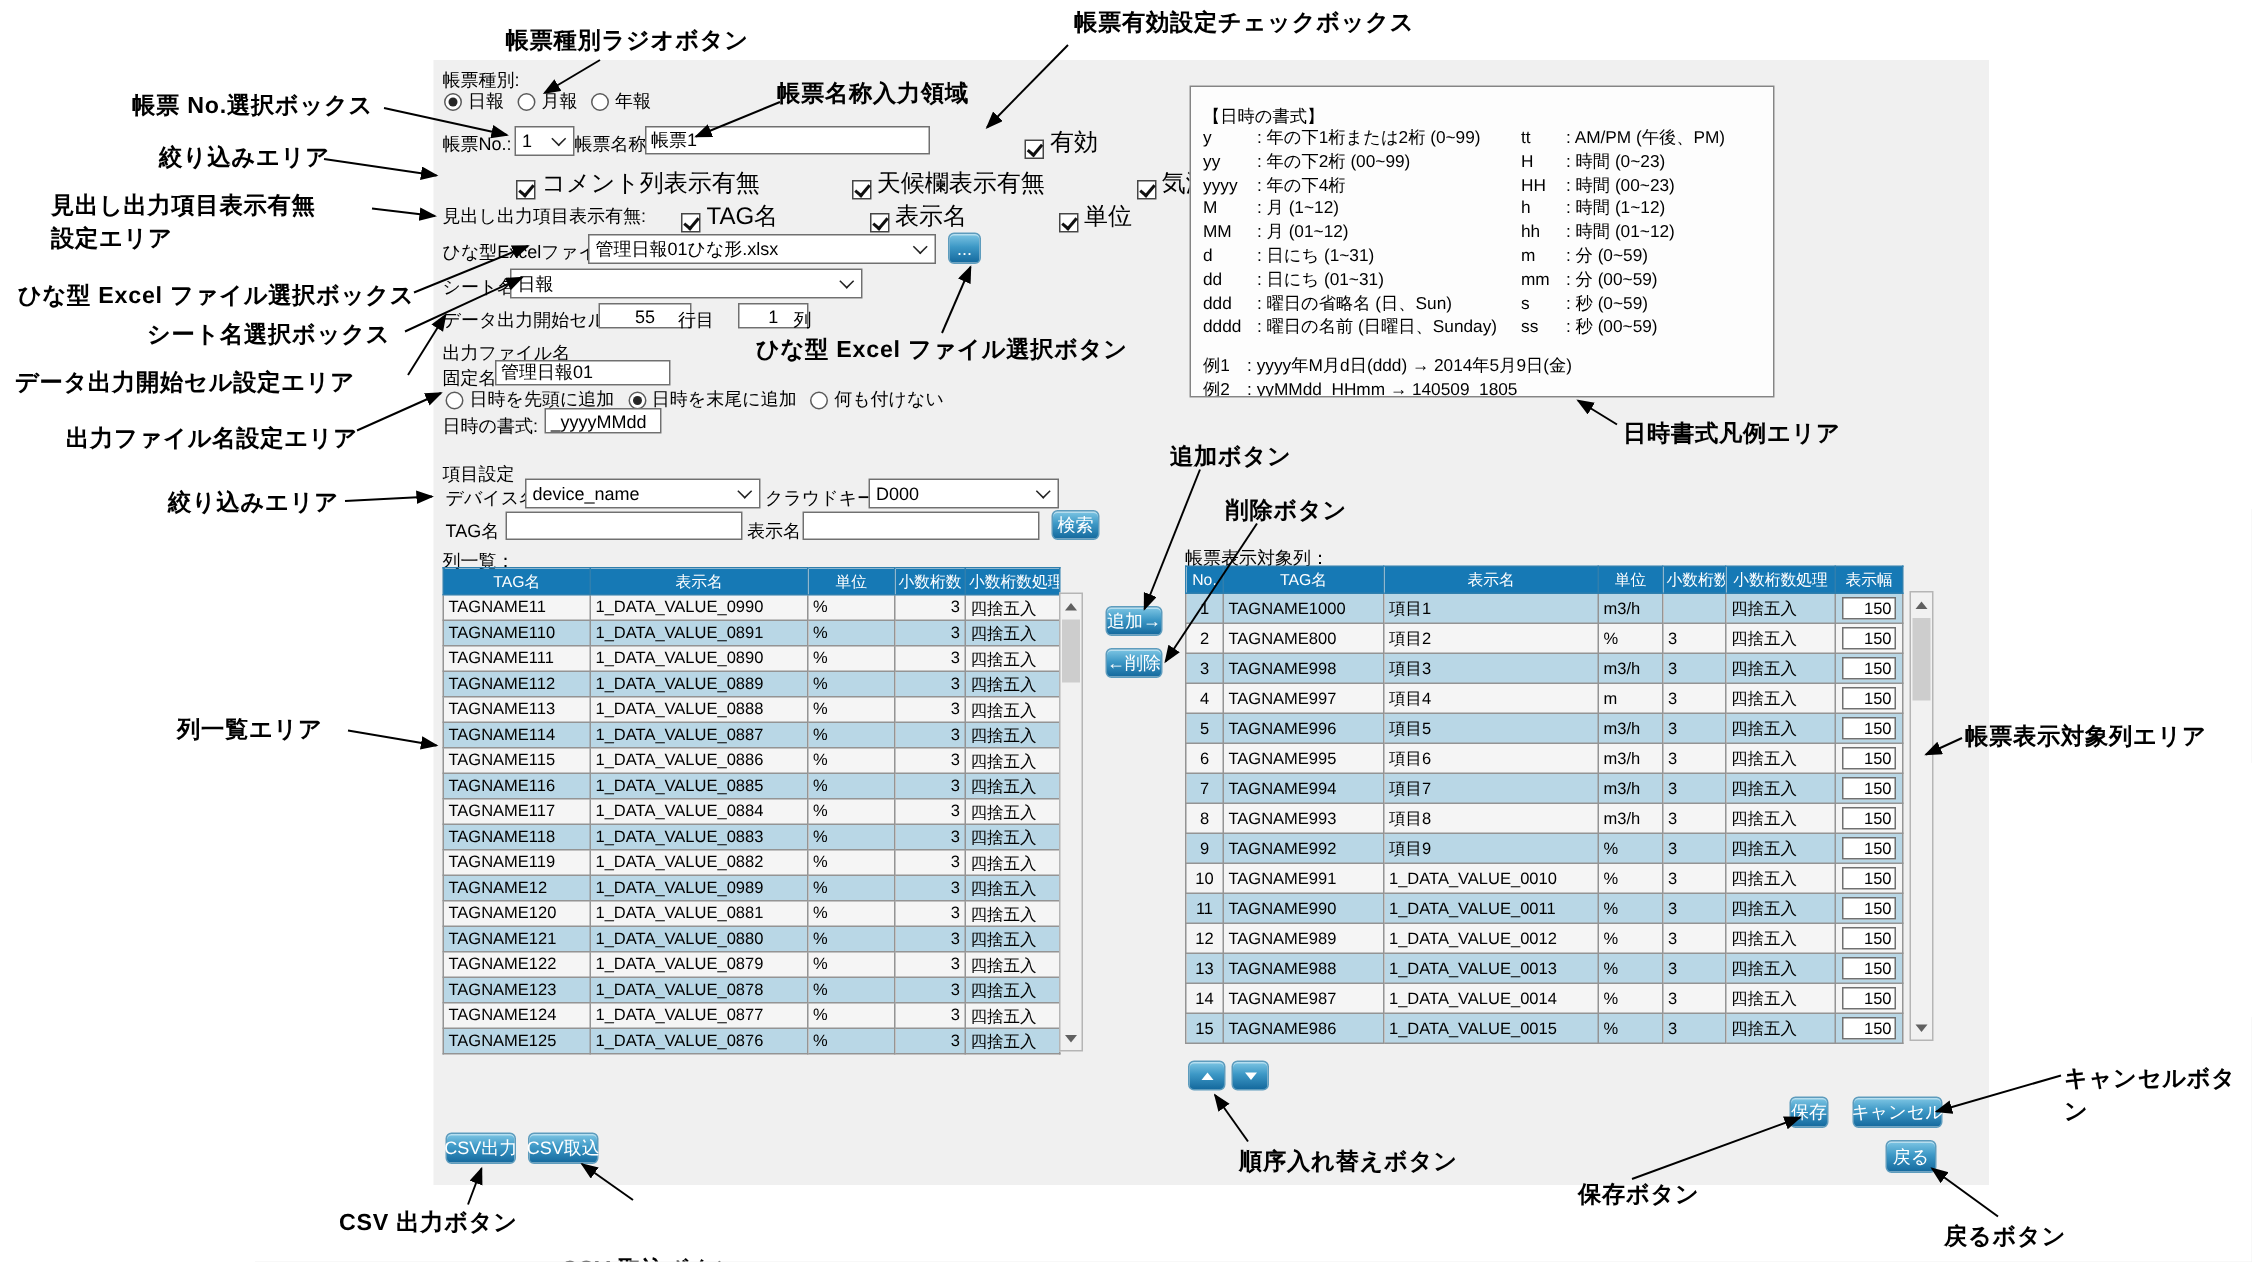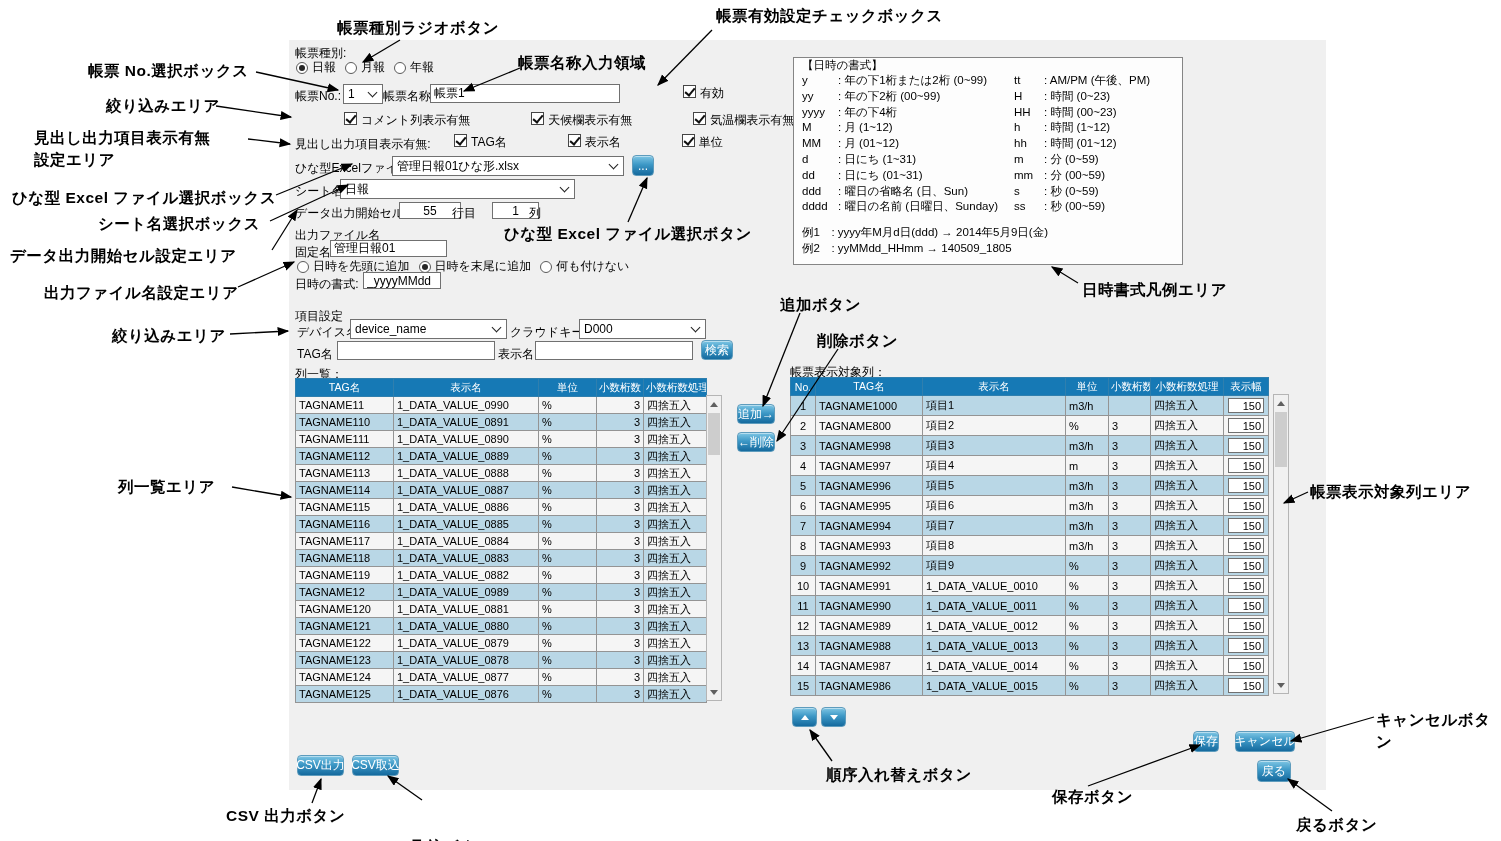--- a/index.html
+++ b/index.html
@@ -18,38 +18,38 @@
   .grp{position:absolute;display:flex;align-items:center;}
 
   .sel{position:absolute;background:#fff;border:1px solid #707070;font-size:12px;
        display:flex;align-items:center;padding:0 18px 0 4px;box-sizing:border-box;height:20px;overflow:hidden;white-space:nowrap;}
   .sel::after{content:"";position:absolute;right:6px;top:50%;margin-top:-5px;width:6px;height:6px;
        border-right:1.6px solid #222;border-bottom:1.6px solid #222;transform:rotate(45deg);}
   .inp{position:absolute;background:#fff;border:1px solid #707070;font-size:12px;
        padding:0 3px;box-sizing:border-box;font-family:inherit;outline:none;}
   .num{text-align:center;margin-left:12px;}
 
-  .cbwrap{display:inline-flex;align-items:flex-start;gap:4px;margin-right:13px;font-size:12px;cursor:default;padding-left:48px;}
+  .cbwrap{display:inline-flex;align-items:flex-end;gap:4px;margin-right:13px;font-size:16px;cursor:default;padding-left:48px;}
   .cb{width:13px;height:13px;background:#fff;border:1px solid #454545;box-sizing:border-box;
       position:relative;display:inline-block;flex:none;}
   .cb.on::after{content:"";position:absolute;left:3px;top:0;width:4px;height:8px;
       border-right:2px solid #101010;border-bottom:2px solid #101010;transform:rotate(40deg);}
   .rdwrap{display:inline-flex;align-items:center;gap:4px;margin-right:9px;font-size:12px;cursor:default;}
   .rd{width:12px;height:12px;border:1px solid #5a5a5a;border-radius:50%;background:#fff;
       box-sizing:border-box;display:inline-block;position:relative;flex:none;}
   .rd.on::after{content:"";position:absolute;left:2px;top:2px;width:6px;height:6px;border-radius:50%;background:#262626;}
 
   .btn{position:absolute;display:flex;align-items:center;justify-content:center;color:#fff;
        font-size:12px;border-radius:4px;border:1px solid #5e9cbd;box-sizing:border-box;cursor:pointer;
        background:linear-gradient(180deg,var(--btn-top) 0%,var(--btn-mid) 45%,var(--btn-bot) 100%);
        box-shadow:inset 0 1px 0 rgba(255,255,255,.45);white-space:nowrap;}
 
   
   .legend{position:absolute;left:793px;top:57px;width:390px;height:208px;background:#fdfdfd;
-       border:1px solid #858585;box-sizing:border-box;font-size:11.5px;padding:0 8px;overflow:hidden;}
+       border:1px solid #858585;box-sizing:border-box;font-size:11.5px;padding:12px 8px;overflow:hidden;}
   .lgcols{display:flex;}
   .lgleft{width:212px;}
   .lgright{flex:1;}
   .lgrow{display:flex;line-height:15.8px;}
   .lgcode{width:36px;flex:none;}
   .lgright .lgcode{width:30px;}
   .lgex{margin-top:9px;line-height:16px;}
 
   
   table{border-collapse:collapse;table-layout:fixed;position:absolute;border:1px solid #3c3c3c;}

